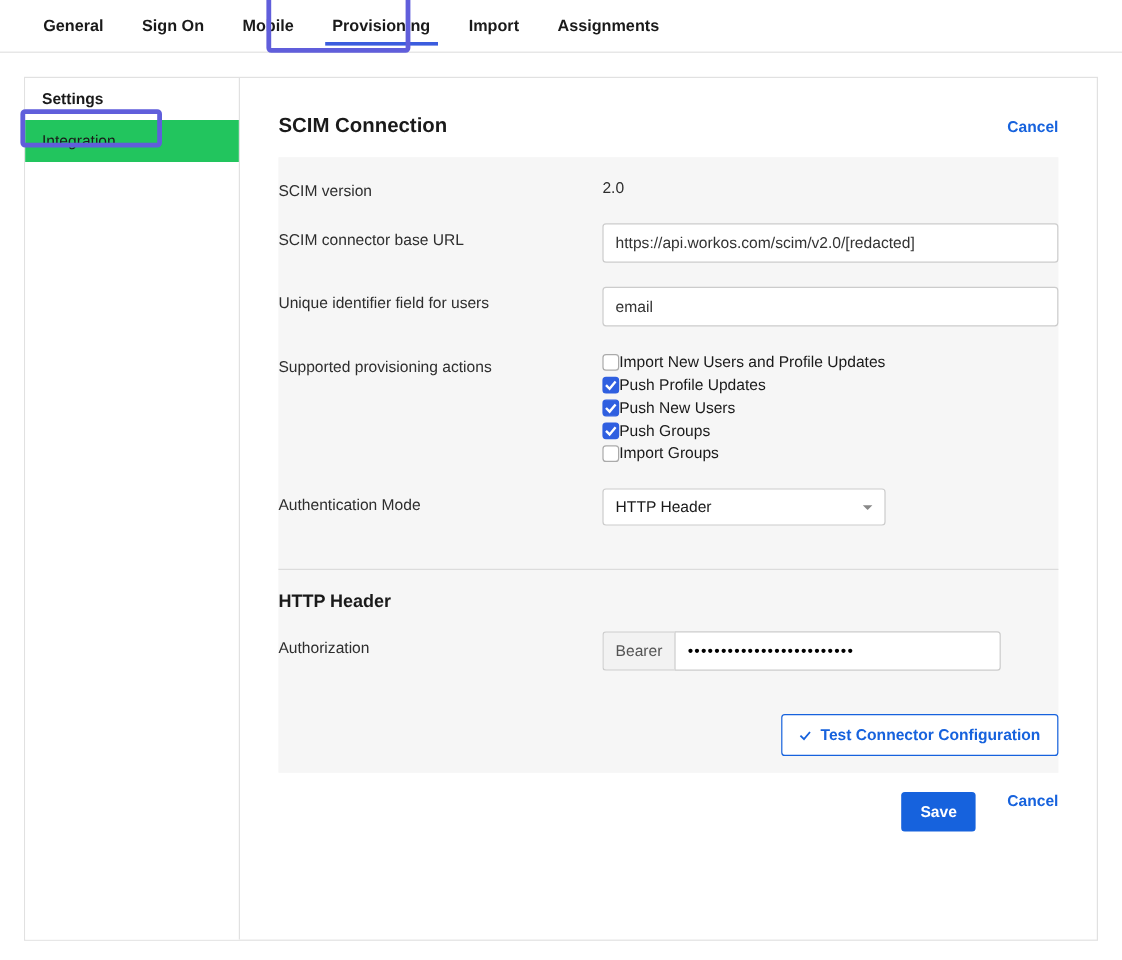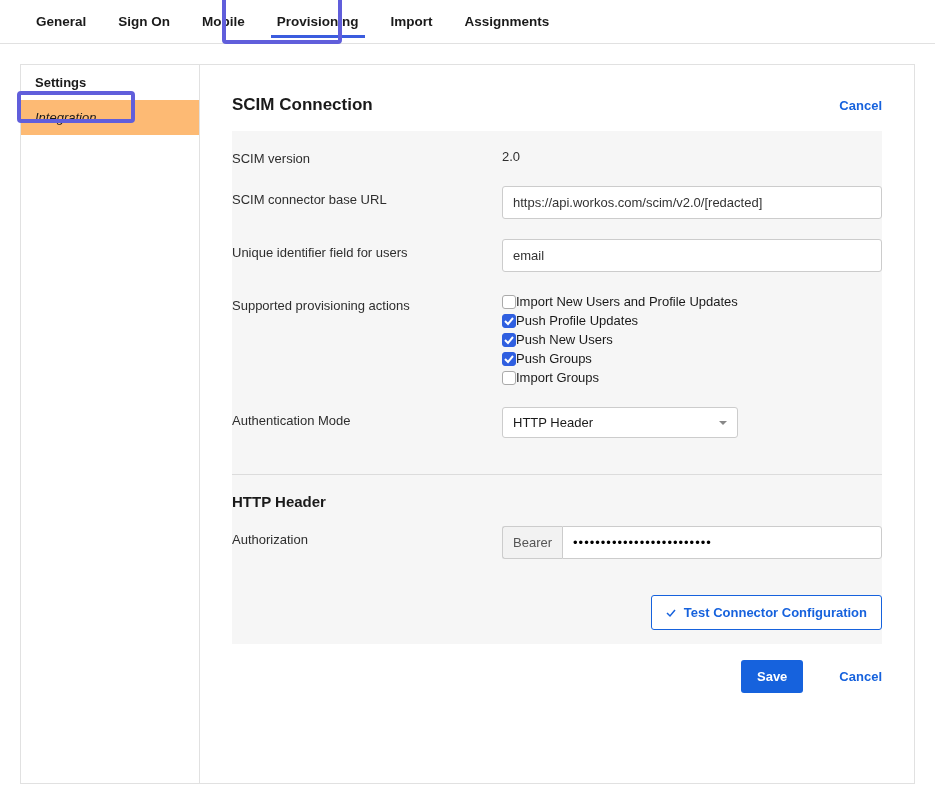--- a/index.html
+++ b/index.html
@@ -49,23 +49,22 @@
       background: #fff;
     }
     .sidebar-item {
       padding: 10px 14px;
       font-size: 13px;
       font-weight: 600;
       cursor: pointer;
       position: relative;
     }
     .sidebar-item.selected {
-      background: #fdba74;
+      background: #22c55e;
       font-weight: 400;
-      font-style: italic;
     }
     .sidebar-highlight {
       position: absolute;
       border: 4px solid #605edb;
       border-radius: 4px;
       pointer-events: none;
     }
     .main {
       flex: 1;
       padding: 32px 32px 32px 0;
@@ -164,21 +163,21 @@
       border-top: 1px solid #dcdcdc;
       margin: 18px 0 0 0;
     }
     .section-title-2 {
       font-size: 15px;
       font-weight: 700;
       padding: 18px 0 6px 0;
     }
     .auth-group {
       display: flex;
-      width: 380px;
+      width: 332px;
     }
     .auth-prefix {
       border: 1px solid #ccc;
       border-right: none;
       border-radius: 3px 0 0 3px;
       padding: 8px 10px;
       background: #f2f2f2;
       color: #555;
       font-size: 13px;
     }
@@ -211,22 +210,22 @@
       font-weight: 600;
       font-size: 13px;
       cursor: pointer;
       display: inline-flex;
       align-items: center;
       gap: 8px;
     }
     .footer-actions {
       display: flex;
       justify-content: flex-end;
-      align-items: center;
-      gap: 36px;
+      align-items: flex-start;
+      gap: 26px;
       padding: 16px 32px 0 0;
     }
     .save-btn {
       background: #1662dd;
       color: #fff;
       border: none;
       border-radius: 3px;
       padding: 9px 16px;
       font-weight: 600;
       font-size: 13px;

